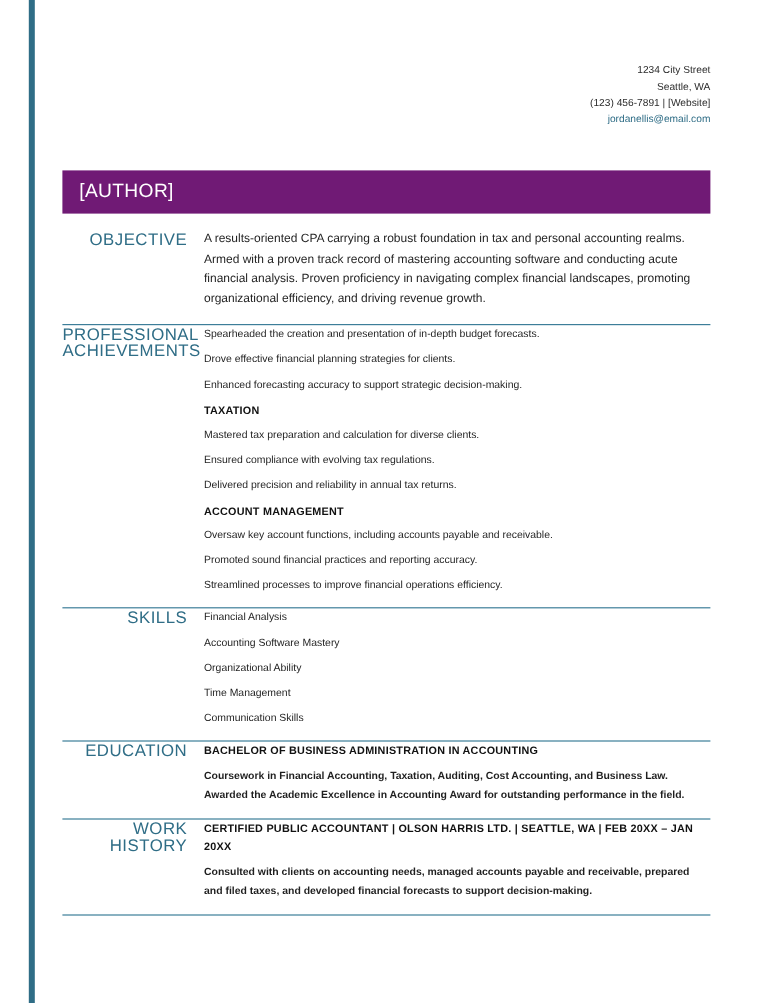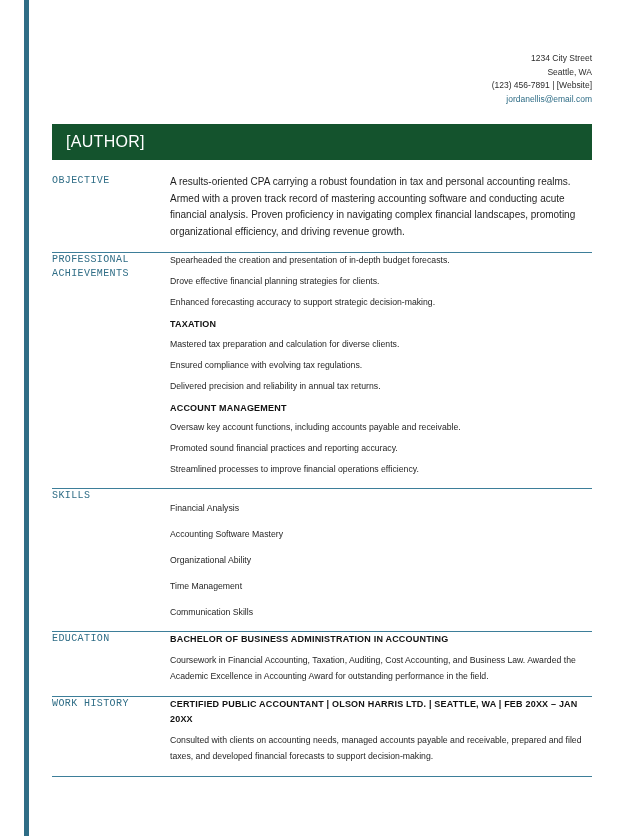--- a/index.html
+++ b/index.html
@@ -41,22 +41,22 @@
     padding-top: 52px;
     font-size: 8.5px;
     line-height: 13.5px;
     color: #2c2c2c;
   }
   .contact .email {
     color: #2f6d86;
   }
   
   .name-banner {
-    margin-top: 18px;
-    background: #14532d;
+    margin-top: 36px;
+    background: #701a75;
     height: 36px;
     display: flex;
     align-items: center;
     padding-left: 14px;
     box-sizing: border-box;
   }
   .name-banner .name {
     color: #ffffff;
     font-size: 16px;
     letter-spacing: 0.3px;
@@ -68,27 +68,27 @@
     border-top: 1px solid #3d7e99;
     padding-bottom: 12px;
   }
   .section.first {
     border-top: none;
     padding-top: 14px;
   }
   .sec-label {
     width: 118px;
     flex: 0 0 118px;
+    text-align: right;
     padding-right: 14px;
     box-sizing: border-box;
     color: #2f6d86;
-    font-size: 10px;
+    font-size: 14px;
     line-height: 14px;
     letter-spacing: 0.4px;
-    font-family: Liberation Mono, monospace;
   }
   .sec-body {
     flex: 1 1 auto;
     font-size: 8.7px;
     line-height: 15.5px;
     color: #1f1f1f;
   }
   .para {
     margin: 0 0 0 0;
     font-size: 10px;
@@ -106,31 +106,32 @@
   }
   .bullet-line {
     margin: 0 0 7px 0;
     font-size: 8.7px;
     line-height: 14px;
   }
   .bullet-line:last-child {
     margin-bottom: 0;
   }
   .skill-line {
-    margin: 12px 0 7px 0;
+    margin: 0 0 7px 0;
     font-size: 8.7px;
     line-height: 14px;
   }
   .skill-line:last-child {
     margin-bottom: 0;
   }
   .body-para {
     margin: 0;
     font-size: 8.7px;
     line-height: 16px;
+    font-weight: bold;
   }
   .bottom-rule {
     border-top: 1px solid #3d7e99;
     margin-top: 0;
   }
 </style>
 </head>
 <body>
 
 <div class="page">

